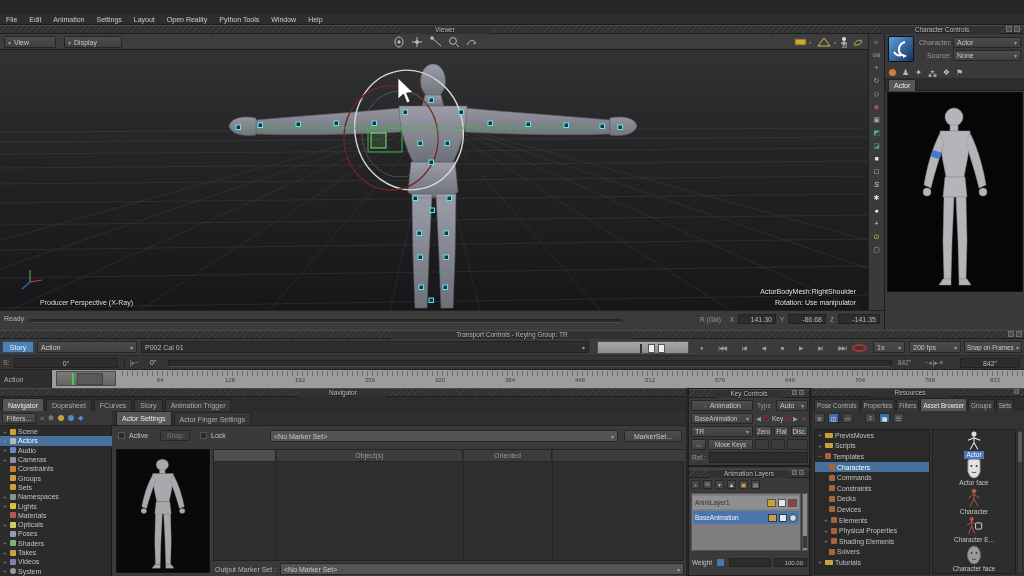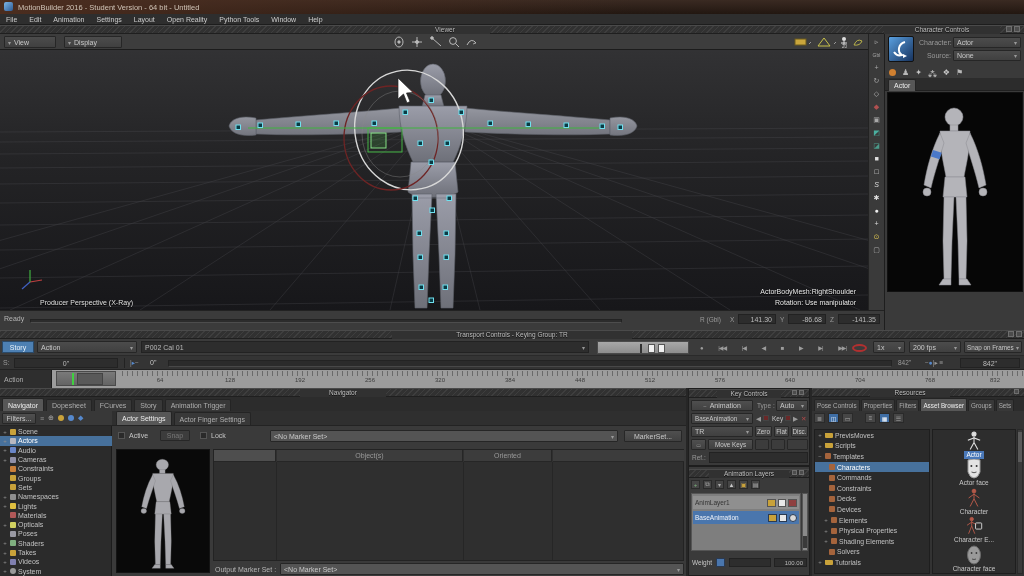--- a/index.html
+++ b/index.html
@@ -34,24 +34,20 @@
   .sideico{width:12px;height:11px;display:flex;align-items:center;justify-content:center;color:#a8a8a8;font-size:7px;}
   .asset{display:flex;flex-direction:column;align-items:center;height:29px;}
   .asset .lbl{font-size:6.5px;color:#c8c8c8;padding:0 2px;line-height:8px;}
   .asset .lbl.sel{background:#4a78b8;color:#fff;}
 </style>
 </head>
 <body>
 
 <div id="app">
 
-  <div class="abs" style="left:0;top:0;width:1024px;height:14px;background:linear-gradient(90deg,#4b2d1f,#33201502 62%),linear-gradient(#3a2a22,#221711);display:flex;align-items:center;">
-    <span class="abs" style="left:4px;top:2px;width:9px;height:9px;background:linear-gradient(135deg,#7fb7e8,#2b5a94);border-radius:2px;"></span>
-    <span class="abs" style="left:18px;top:3px;font-size:7.5px;color:#cfc3b6;white-space:nowrap;">MotionBuilder 2016 - Student Version  - 64 bit -  Untitled</span>
-  </div>
 
   <div class="abs" style="left:0;top:14px;width:1024px;height:11px;background:#2e2e2e;border-bottom:1px solid #1d1d1d;display:flex;">
     <span class="menu-item">File</span>
     <span class="menu-item">Edit</span>
     <span class="menu-item">Animation</span>
     <span class="menu-item">Settings</span>
     <span class="menu-item">Layout</span>
     <span class="menu-item">Open Reality</span>
     <span class="menu-item">Python Tools</span>
     <span class="menu-item">Window</span>

